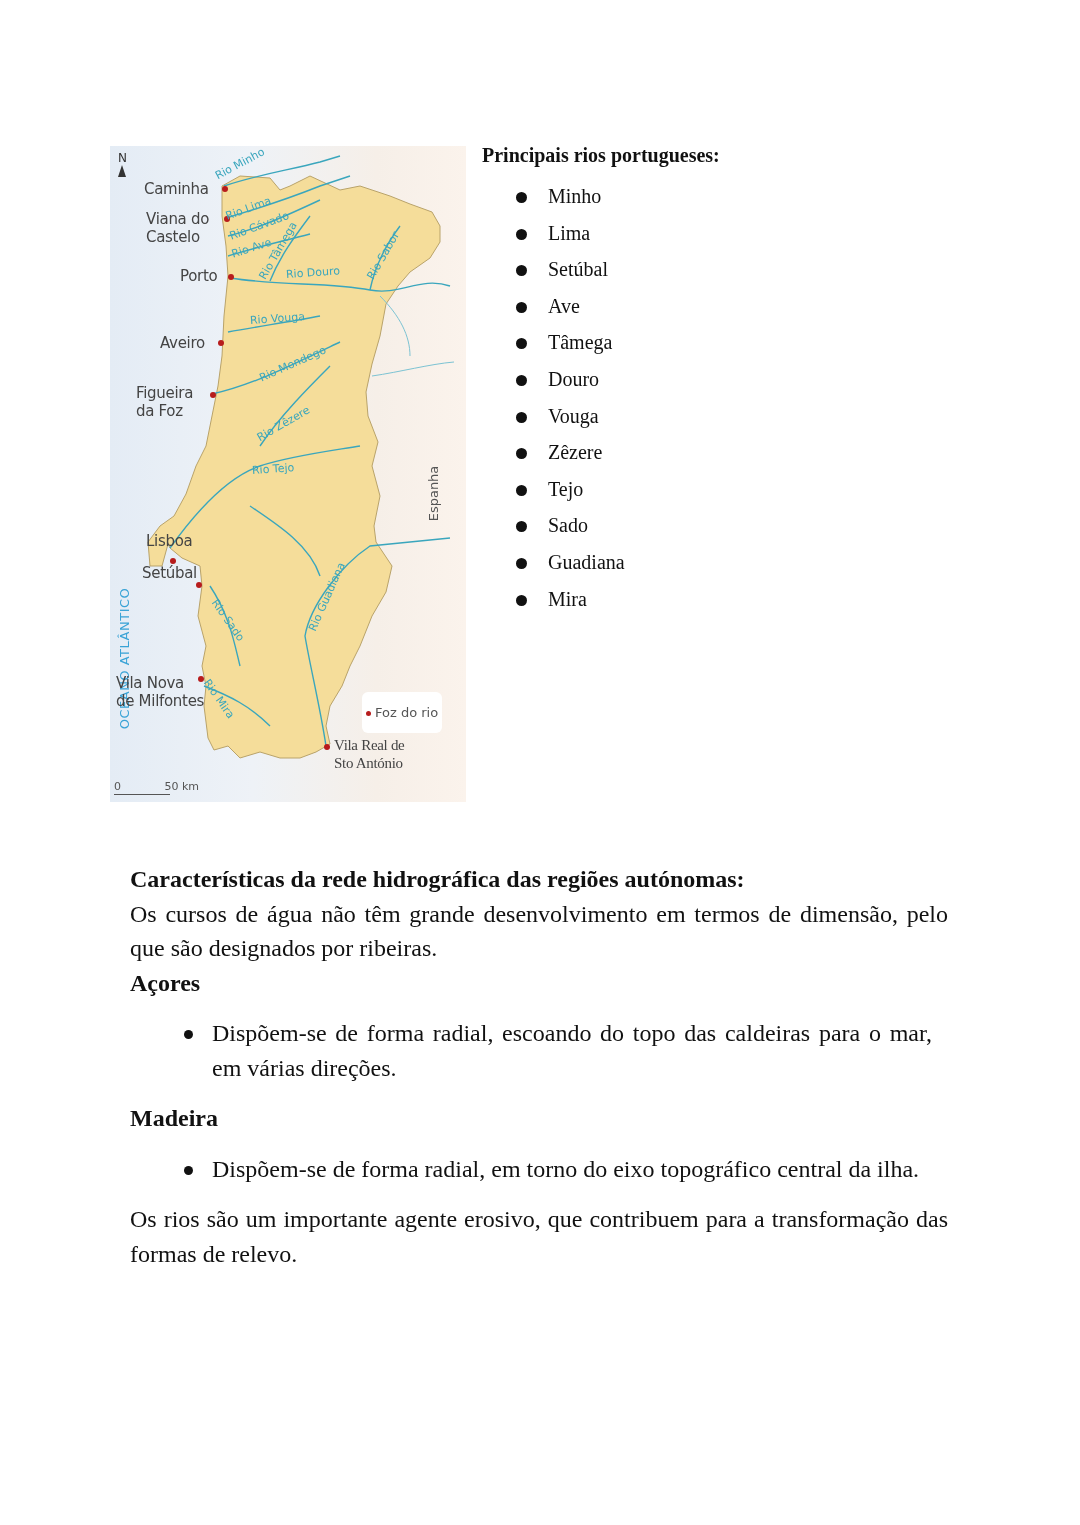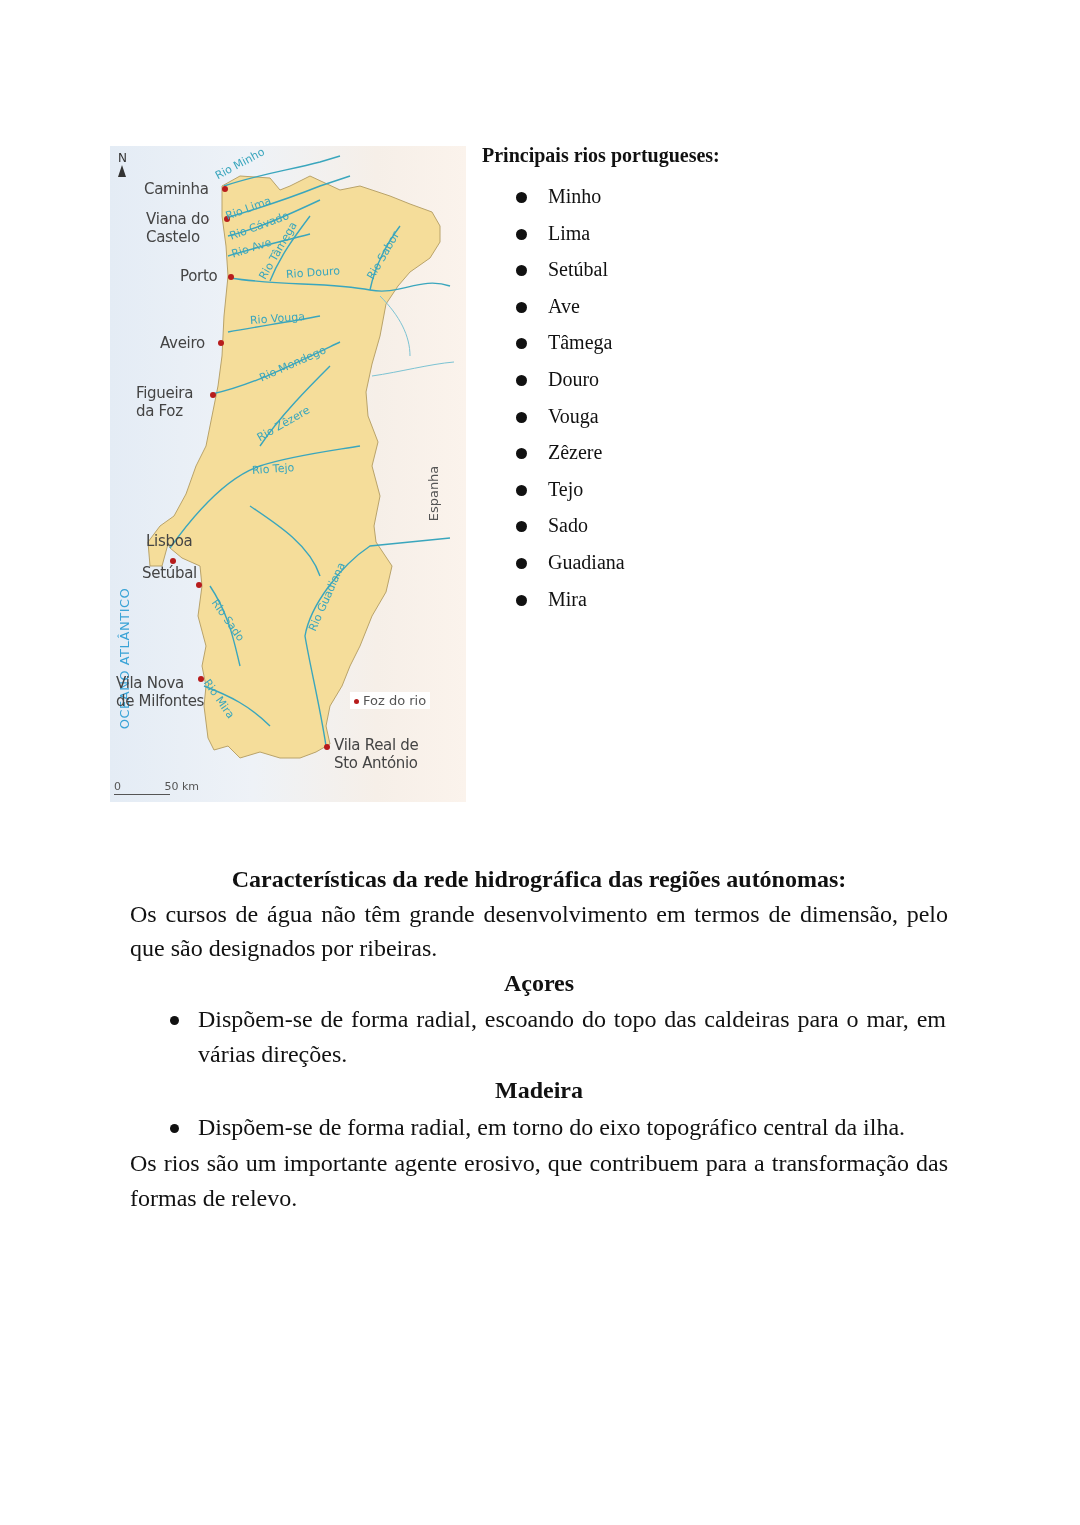--- a/index.html
+++ b/index.html
@@ -6,36 +6,36 @@
   body { width: 1080px; height: 1525px; position: relative; overflow: hidden;
          font-family: "Liberation Serif", "DejaVu Serif", serif; color: #111; }
   .map { position: absolute; left: 110px; top: 146px; width: 356px; height: 656px;
          background: linear-gradient(90deg, #e4ecf5 0%, #eef2f7 40%, #f6efe8 75%, #fbf3ec 100%); overflow: hidden; }
   .map svg { position: absolute; left: 0; top: 0; }
   .map-label { position: absolute; font-family: "DejaVu Sans", sans-serif; font-size: 15px; color: #444; line-height: 18px; white-space: pre; letter-spacing: -0.3px; }
   .river-label { position: absolute; font-family: "DejaVu Sans", sans-serif; font-size: 11px; color: #3aa6bd; white-space: nowrap; transform-origin: left center; }
   .ocean { position: absolute; left: -56px; top: 505px; transform: rotate(-90deg); font-family: "DejaVu Sans", sans-serif; font-size: 13px; color: #39a3d6; letter-spacing: 0.5px; white-space: nowrap; }
   .spain { position: absolute; left: 296px; top: 340px; transform: rotate(-90deg); font-family: "DejaVu Sans", sans-serif; font-size: 13px; color: #555; white-space: nowrap; }
   .north { position: absolute; left: 8px; top: 6px; font-family: "DejaVu Sans", sans-serif; font-size: 12px; color: #333; text-align: center; line-height: 12px; }
-  .legend { position: absolute; left: 240px; top: 546px; background: #fff; padding: 1px 4px; font-family: "DejaVu Sans", sans-serif; font-size: 13px; color: #555; }
+  .legend { position: absolute; left: 252px; top: 546px; background: #fff; padding: 13px 4px; font-family: "DejaVu Sans", sans-serif; font-size: 13px; color: #555; border-radius: 6px; }
   .legend .dot { display: inline-block; width: 5px; height: 5px; border-radius: 50%; background: #b71c1c; margin-right: 4px; vertical-align: middle; }
   .scale { position: absolute; left: 4px; top: 634px; font-family: "DejaVu Sans", sans-serif; font-size: 11px; color: #555; }
   .scale .bar { position: absolute; left: 0; top: 14px; width: 56px; border-top: 1px solid #555; }
   .cdot { position: absolute; width: 6px; height: 6px; border-radius: 50%; background: #b71c1c; }
 
   .rivers-title { position: absolute; left: 482px; top: 144px; font-size: 20px; font-weight: bold; }
   .rivers-list { position: absolute; left: 514px; top: 178px; margin: 0; padding: 0; list-style: none; }
   .rivers-list li { font-size: 20px; height: 36.6px; line-height: 36px; position: relative; padding-left: 34px; }
   .rivers-list li .bullet { position: absolute; left: 2px; top: 14px; width: 11px; height: 11px; border-radius: 50%; background: #111; }
 
   .section { position: absolute; left: 130px; top: 862px; width: 818px; font-size: 24px; line-height: 34.5px; }
-  .section h2 { font-size: 24px; font-weight: bold; margin: 0; line-height: 34.5px; text-align: center; }
+  .section h2 { font-size: 24px; font-weight: bold; margin: 0; line-height: 34.5px; }
   .section p { margin: 0; text-align: justify; text-align-last: left; }
   .section .justify { text-align: justify; }
-  .section ul { list-style: none; margin: 2px; padding: 0; }
+  .section ul { list-style: none; margin: 16px; padding: 0; }
   .section ul li { position: relative; padding-left: 66px; text-align: justify; }
   .section ul li .bullet { position: absolute; left: 38px; top: 14px; width: 9px; height: 9px; border-radius: 50%; background: #111; }
 </style>
 </head>
 <body>
 
 <div class="map">
   <svg width="356" height="656" viewBox="0 0 356 656">
 
     <path d="M112,40 L130,30 L160,32 L170,44 L180,40 L200,30 L230,44 L250,40 L280,50 L300,58 L322,66 L330,80 L330,96 L320,112 L300,126 L288,140 L276,158 L270,190 L262,218 L256,246 L258,270 L268,296 L262,320 L270,350 L264,380 L266,396 L282,420 L276,446 L262,470 L250,500 L240,520 L232,540 L220,560 L216,580 L220,598 L206,606 L190,612 L170,612 L150,606 L130,612 L118,600 L104,604 L98,592 L94,560 L96,540 L92,520 L96,500 L88,470 L92,440 L90,420 L72,412 L60,402 L58,398 L52,420 L40,420 L38,396 L50,380 L64,370 L76,348 L86,320 L96,300 L102,270 L108,240 L112,210 L114,170 L118,130 L116,100 L112,70 Z" fill="#f5dd9a" stroke="#b9a36a" stroke-width="1"></path>
@@ -76,21 +76,21 @@
   <div class="map-label" style="left:36px;top:64px;">Viana do
 Castelo</div>
   <div class="map-label" style="left:70px;top:121px;">Porto</div>
   <div class="map-label" style="left:50px;top:188px;">Aveiro</div>
   <div class="map-label" style="left:26px;top:238px;">Figueira
 da Foz</div>
   <div class="map-label" style="left:36px;top:386px;">Lisboa</div>
   <div class="map-label" style="left:32px;top:418px;">Setúbal</div>
   <div class="map-label" style="left:6px;top:528px;">Vila Nova
 de Milfontes</div>
-  <div class="map-label" style="left:224px;top:590px;">Vila Real de
+  <div class="map-label" style="left:224px;top:590px;font-family:Liberation Serif, serif;">Vila Real de
 Sto António</div>
 
   <span class="cdot" style="left:112px;top:40px;"></span>
   <span class="cdot" style="left:114px;top:70px;"></span>
   <span class="cdot" style="left:118px;top:128px;"></span>
   <span class="cdot" style="left:108px;top:194px;"></span>
   <span class="cdot" style="left:100px;top:246px;"></span>
   <span class="cdot" style="left:60px;top:412px;"></span>
   <span class="cdot" style="left:86px;top:436px;"></span>
   <span class="cdot" style="left:88px;top:530px;"></span>

